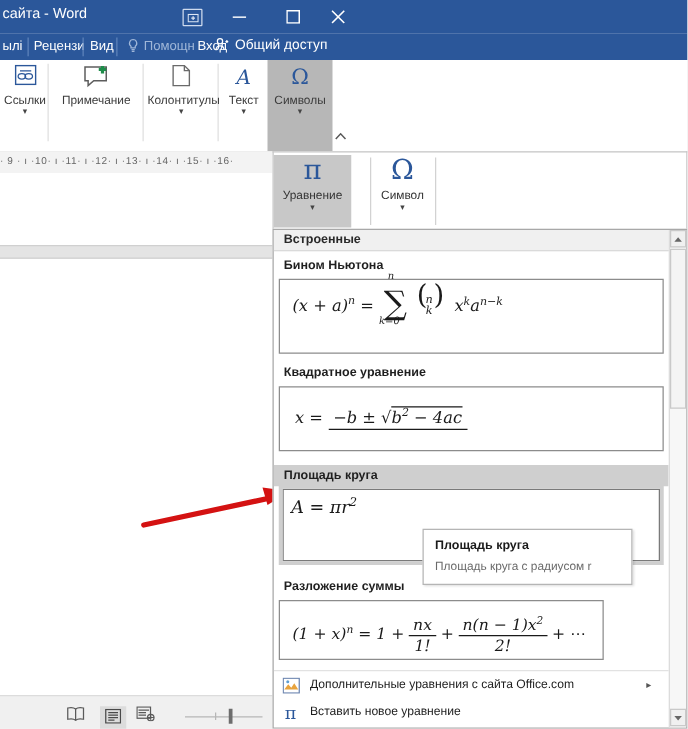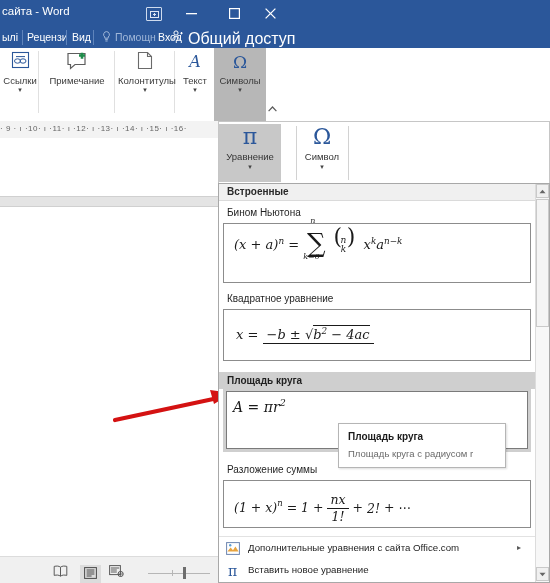--- a/index.html
+++ b/index.html
@@ -21,21 +21,21 @@
   .ribbon-restore{position:absolute;left:146px;top:7px;width:14px;height:12px;
         border:1.3px solid #cfdbee;border-radius:1px;color:#dde6f4;font-size:9px;
         display:flex;align-items:center;justify-content:center;line-height:1;}
 
   
   .tabstrip{position:absolute;left:0;top:27px;width:550px;height:21px;background:#2b579a;}
   .tab{position:absolute;top:4px;font-size:10.5px;color:#ffffff;white-space:nowrap;}
   .tabsep{position:absolute;top:3px;width:1px;height:15px;background:#5f84bb;}
   .help-txt{position:absolute;top:4px;font-size:10.5px;color:#9fb6d8;white-space:nowrap;}
   .signin{position:absolute;top:4px;font-size:10.5px;color:#ffffff;white-space:nowrap;}
-  .share{position:absolute;left:188px;top:3px;font-size:16px;color:#ffffff;white-space:nowrap;text-align:center;}
+  .share{position:absolute;left:188px;top:3px;font-size:11px;color:#ffffff;white-space:nowrap;text-align:center;}
   .share-ico{position:absolute;left:172px;top:3px;font-size:11px;color:#ffffff;}
 
   
   .ribbon{position:absolute;left:0;top:48px;width:284px;height:73px;background:#ffffff;
           border-bottom:1px solid #d4d4d4;}
   .rgroup-sep{position:absolute;top:3px;width:1px;height:62px;background:#e0e0e0;}
   .rbtn{position:absolute;text-align:center;}
   .rbtn .glyph{font-size:17px;color:#2b579a;line-height:22px;height:24px;}
   .rbtn .lbl{font-size:9.5px;color:#3b3b3b;line-height:11px;white-space:nowrap;}
   .rbtn .caret{font-size:7px;color:#444;line-height:8px;}
@@ -78,21 +78,21 @@
 
   
   .gallery{position:absolute;left:218px;top:183px;width:332px;height:400px;
            background:#ffffff;border:1px solid #a8a8a8;box-sizing:border-box;overflow:hidden;}
   .gal-header{position:absolute;left:0;top:0;width:330px;height:17px;background:#f0f0f0;
               border-bottom:1px solid #dadada;box-sizing:border-box;}
   .gal-header span{position:absolute;left:8px;top:2px;font-size:10px;font-weight:bold;color:#2a2a2a;}
 
   .gal-body{position:absolute;left:0;top:17px;width:316px;height:332px;overflow:hidden;}
   .eqitem{position:absolute;left:0;width:316px;}
-  .eqitem .ttl{position:absolute;left:8px;top:0;font-size:10px;font-weight:normal;color:#1f1f1f;white-space:nowrap;}
+  .eqitem .ttl{position:absolute;left:8px;top:0;font-size:10px;font-weight:bold;color:#1f1f1f;white-space:nowrap;}
   .eqitem .band{position:absolute;left:0;top:-3px;width:316px;height:17px;background:#cfcfcf;}
   .eqitem .bandtxt{position:absolute;left:8px;top:0;font-size:10px;font-weight:bold;color:#1f1f1f;z-index:2;white-space:nowrap;}
   .eqbox{position:absolute;left:4px;background:#ffffff;border:1px solid #8c8c8c;box-sizing:border-box;}
   .eqbox.hl{border:1px solid #7a7a7a;outline:3px solid #cfcfcf;}
   .formula{position:absolute;font-family:"DejaVu Serif","Liberation Serif",serif;
            font-style:italic;color:#1a1a1a;}
 
   
   .scrollbar{position:absolute;right:0;top:0;width:14px;height:398px;background:#f7f7f7;
              border-left:1px solid #dcdcdc;box-sizing:border-box;}
@@ -338,29 +338,30 @@
         <div class="band"></div>
         <div class="bandtxt">Площадь круга</div>
       </div>
       <div class="eqbox hl" style="top:190px;width:302px;left:7px;height:58px;">
         <div class="formula" style="left:6px;top:5px;font-size:14px;">A = <span style="font-style:italic;">πr</span><sup>2</sup></div>
       </div>
 
       <div class="eqitem" style="top:263px;">
         <div class="ttl">Разложение суммы</div>
       </div>
-      <div class="eqbox" style="top:279px;width:308px;height:48px;">
+      <div class="eqbox" style="top:279px;width:260px;height:48px;">
         <div class="formula" style="left:10px;top:11px;font-size:12.5px;white-space:nowrap;">
           (1 + x)<sup>n</sup> = 1 +
           <span style="display:inline-block;position:relative;vertical-align:middle;text-align:center;">
             <span style="display:block;padding:0 3px 1px;border-bottom:1.1px solid #1a1a1a;">nx</span>
             <span style="display:block;">1!</span>
           </span>
           +
           <span style="display:inline-block;position:relative;vertical-align:middle;text-align:center;">
+            <span style="display:block;padding:0 3px 1px;border-bottom:1.1px solid #1a1a1a;">n(n − 1)x<sup>2</sup></span>
             <span style="display:block;">2!</span>
           </span>
           + <span style="font-style:normal;">⋯</span>
         </div>
       </div>
 
     </div>
 
     <div class="menu-sep" style="top:352px;"></div>
 

